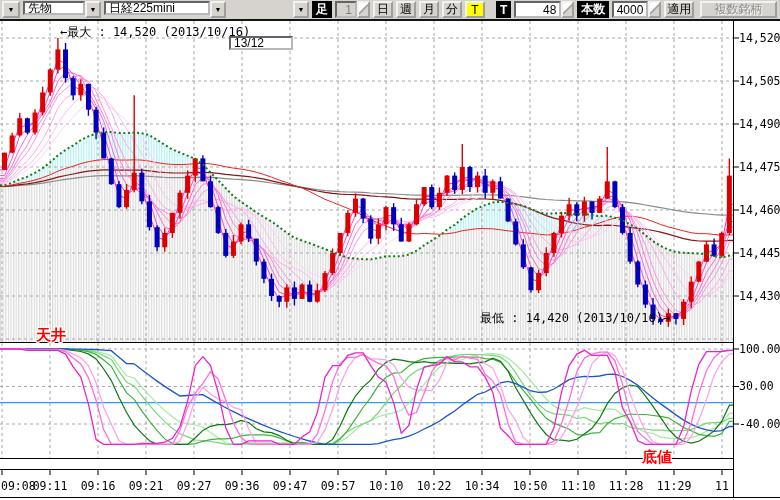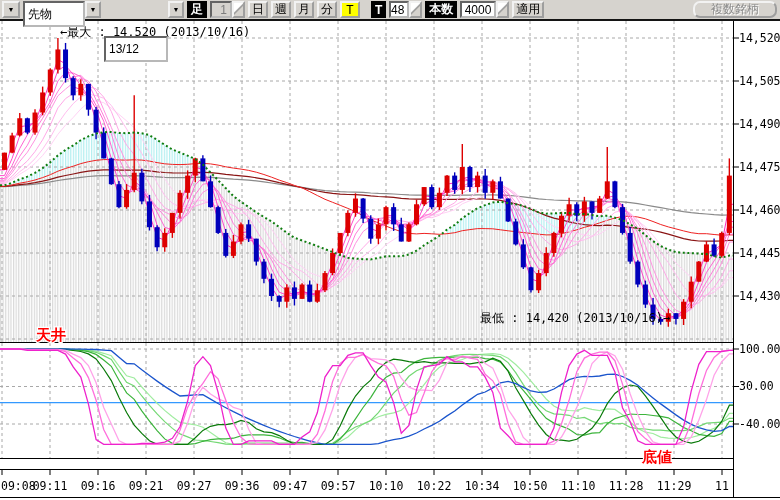--- a/index.html
+++ b/index.html
@@ -5,29 +5,29 @@
   html,body{margin:0;padding:0;}
   body{width:780px;height:500px;position:relative;background:#fff;overflow:hidden;
        font-family:"Liberation Sans",sans-serif;}
   
   .toolbar{position:absolute;top:0;left:0;width:780px;height:19px;background:#d6d3ce;
            display:flex;align-items:center;padding:1px 2px;box-sizing:border-box;gap:3px;
            font-size:12px;z-index:5;}
   .tstrip{position:absolute;top:19px;left:0;width:780px;height:2px;background:#141414;z-index:4;}
   .combo{display:flex;height:17px;box-sizing:border-box;}
   .combo-field{background:#fff;border:2px inset #b8b8b8;display:flex;align-items:center;
-               padding:0 3px;box-sizing:border-box;height:26px;white-space:nowrap;overflow:hidden;}
+               padding:0 3px;box-sizing:border-box;height:14px;white-space:nowrap;overflow:hidden;}
   .combo-arrow{width:16px;height:17px;background:#d6d3ce;border:2px outset #f2f2f2;
                display:flex;align-items:center;justify-content:center;font-size:7px;
                box-sizing:border-box;color:#000;}
   .btn{height:17px;min-width:20px;background:#d6d3ce;border:2px outset #f2f2f2;
        display:flex;align-items:center;justify-content:center;padding:0 2px;
        box-sizing:border-box;font-size:12px;white-space:nowrap;}
   .btn.yellow{background:#ffff00;}
-  .btn.disabled{color:#8b8b8b;text-shadow:1px 1px 0 #fff;border-radius:7px;}
+  .btn.disabled{color:#8b8b8b;text-shadow:1px 1px 0 #fff;}
   .blk{height:17px;background:#000;color:#fff;display:flex;align-items:center;
        padding:0 4px;box-sizing:border-box;font-size:12px;font-weight:bold;white-space:nowrap;}
   .spin{display:flex;height:17px;}
   .spin-field{height:17px;border:2px inset #b8b8b8;background:#fff;display:flex;
               align-items:center;justify-content:flex-end;padding:0 3px;box-sizing:border-box;}
   .spin-field.disabled{background:#d6d3ce;color:#7d7d7d;}
   .spin-btn{width:13px;height:17px;border:2px outset #f2f2f2;box-sizing:border-box;
             background:linear-gradient(135deg,#ffffff 40%,#8f8f8f 48%,#d6d3ce 58%);}
   .spacer{flex:1;}
   
@@ -42,36 +42,40 @@
 
 <div class="toolbar">
   <div class="combo" style="width:18px;">
     <span class="combo-arrow" style="width:18px;">▼</span>
   </div>
   <div class="combo">
     <span class="combo-field" style="width:62px;">先物</span>
     <span class="combo-arrow">▼</span>
   </div>
   <div class="combo">
+    <span class="combo-field" style="width:106px;">日経225mini</span>
+    <span class="combo-arrow">▼</span>
+  </div>
+  <div class="combo">
     <span class="combo-field" style="width:64px;margin-top:35px;">13/12</span>
     <span class="combo-arrow">▼</span>
   </div>
   <span class="blk">足</span>
   <div class="spin">
     <span class="spin-field disabled" style="width:22px;">1</span>
     <span class="spin-btn"></span>
   </div>
   <span class="btn">日</span>
   <span class="btn">週</span>
   <span class="btn">月</span>
   <span class="btn">分</span>
   <span class="btn yellow">T</span>
   <span class="blk" style="margin-left:8px;">T</span>
   <div class="spin">
-    <span class="spin-field" style="width:20px;">48</span>
+    <span class="spin-field" style="width:47px;">48</span>
     <span class="spin-btn"></span>
   </div>
   <span class="blk">本数</span>
   <div class="spin">
     <span class="spin-field" style="width:36px;">4000</span>
     <span class="spin-btn"></span>
   </div>
   <span class="btn">適用</span>
   <span class="spacer"></span>
   <span class="btn disabled" style="width:84px;margin-right:1px;">複数銘柄</span>

